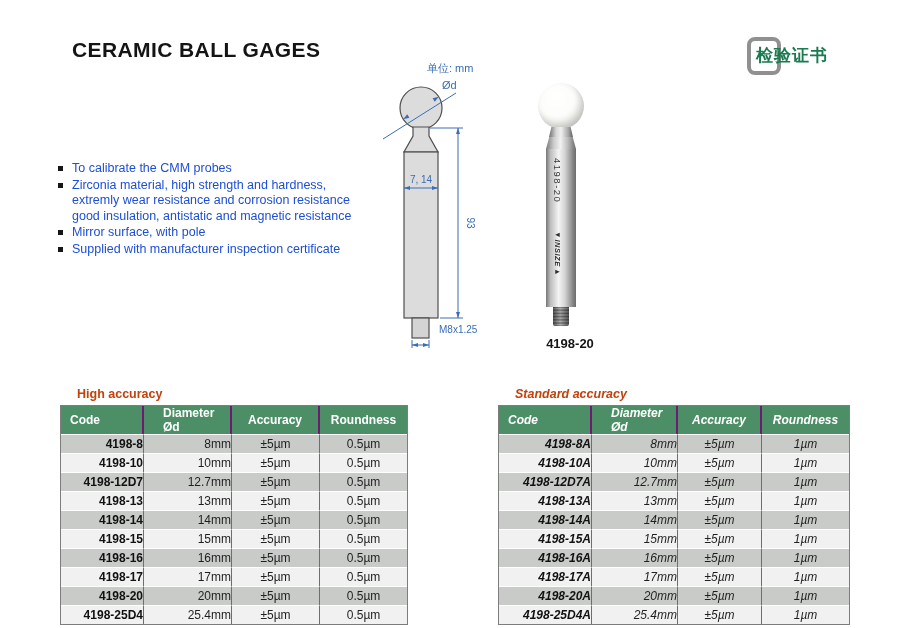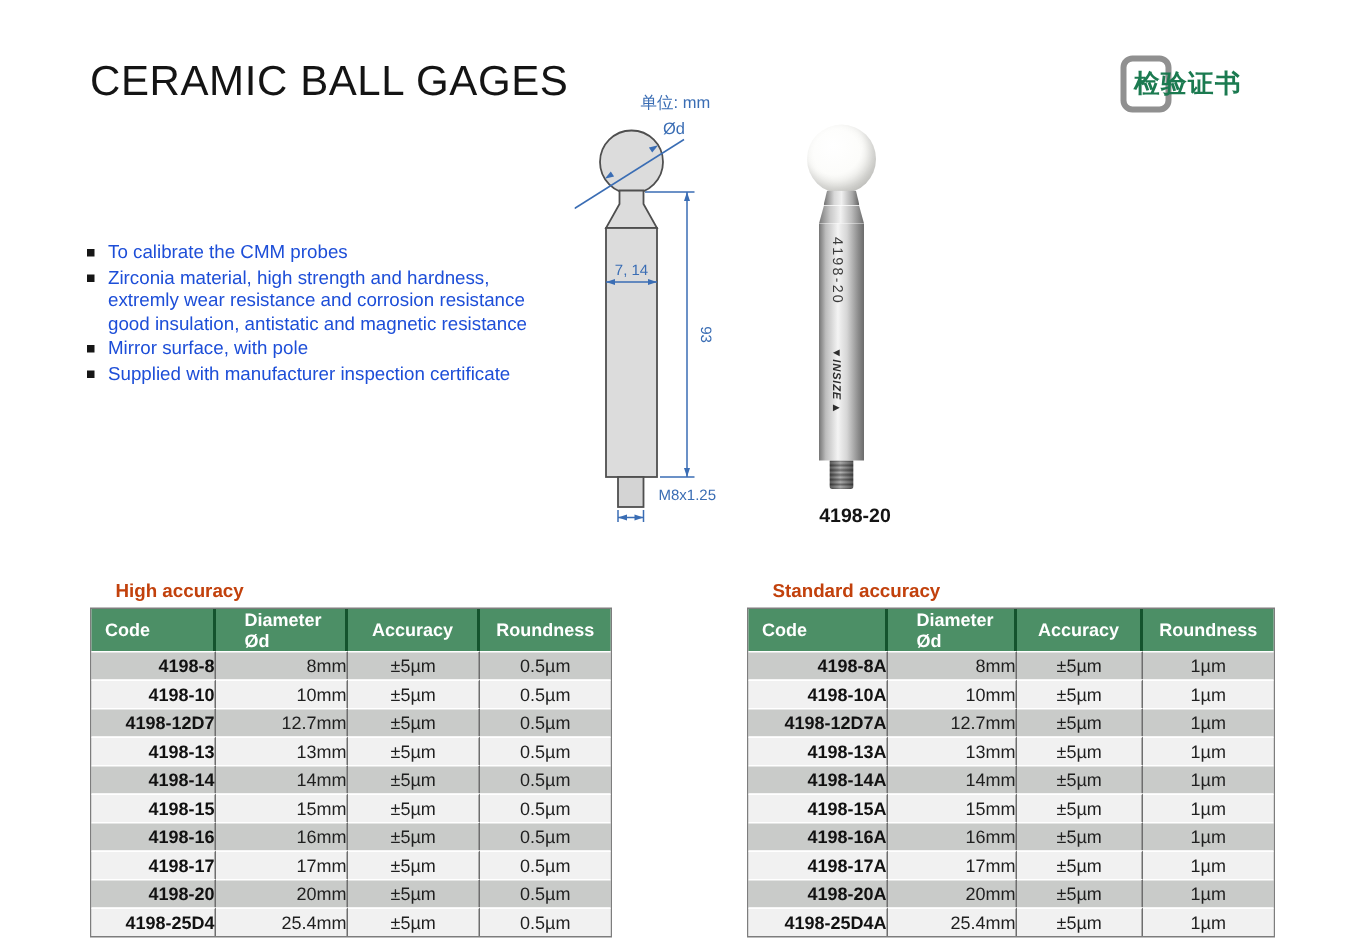--- a/index.html
+++ b/index.html
@@ -3,21 +3,21 @@
 <meta charset="utf-8">
 <style>
   html,body{margin:0;padding:0;}
   body{
     width:900px;height:628px;background:#ffffff;position:relative;overflow:hidden;
     font-family:"Liberation Sans",sans-serif;color:#222;
   }
   .page{position:absolute;inset:0;}
 
   
-  .page-title{position:absolute;left:60px;top:38px;font-size:28px;font-weight:normal;
+  .page-title{position:absolute;left:72px;top:38px;font-size:21px;font-weight:bold;
     color:#141414;letter-spacing:.4px;}
 
   
   .badge-box{position:absolute;left:747px;top:37px;width:26px;height:30px;
     border:4px solid #909090;border-radius:8px;}
   .badge-text{position:absolute;left:756px;top:44px;font-size:17px;font-weight:bold;
     color:var(--badge-green,#1b7a50);letter-spacing:1px;white-space:nowrap;}
 
   
   .features{position:absolute;left:58px;top:161px;width:298px;margin:0;padding:0;
@@ -48,27 +48,27 @@
   .engraving{position:absolute;left:552px;top:158px;writing-mode:vertical-rl;
     font-size:9.5px;letter-spacing:1.5px;color:#3a3a3a;}
   .brand-logo{position:absolute;left:553px;top:230px;writing-mode:vertical-rl;
     font-size:7.5px;font-weight:bold;font-style:italic;letter-spacing:.5px;color:#2d2d2d;}
   .photo-caption{position:absolute;left:529px;top:336px;width:82px;text-align:center;
     font-size:13px;font-weight:bold;color:#141414;}
 
   
   .tbl-wrap{position:absolute;top:387px;}
   .tbl-a{left:60px;}
-  .tbl-b{left:498px;}
+  .tbl-b{left:498px;font-style:italic;}
   .tbl-title{font-size:12.5px;font-weight:bold;color:#c2410c;margin:0 0 4px 1px;padding-left:16px;}
   table{border-collapse:separate;border-spacing:0;table-layout:fixed;
     border:1px solid #7d7d7d;}
   th{background:var(--table-header-bg,#4c8f66);color:#fff;font-size:12px;font-weight:bold;
     height:20px;text-align:left;padding:0 0 0 9px;}
-  th:not(:last-child){border-right:2px solid #14532d;}
+  th:not(:last-child){border-right:2px solid #701a75;}
   td{font-size:12px;height:18px;padding:0 0 0 9px;color:#1f1f1f;border-top:1px solid #fff;}
   td:not(:last-child){border-right:1px solid #6e6e6e;text-align:right;}
   tbody tr:nth-child(odd){background:var(--row-dark,#c9cbc9);}
   tbody tr:nth-child(even){background:var(--row-light,#f1f1f1);}
   tbody td:first-child{font-weight:bold;color:#111;}
   th:nth-child(2),td:nth-child(2){padding-left:19px;}
   th:nth-child(3),td:nth-child(3),th:nth-child(4),td:nth-child(4){text-align:center;padding:0;}
   .tbl-a th:nth-child(1){width:72px;}  .tbl-a th:nth-child(2){width:67px;}
   .tbl-a th:nth-child(3){width:86px;}  .tbl-a th:nth-child(4){width:87px;}
   .tbl-b th:nth-child(1){width:82px;}  .tbl-b th:nth-child(2){width:65px;}

